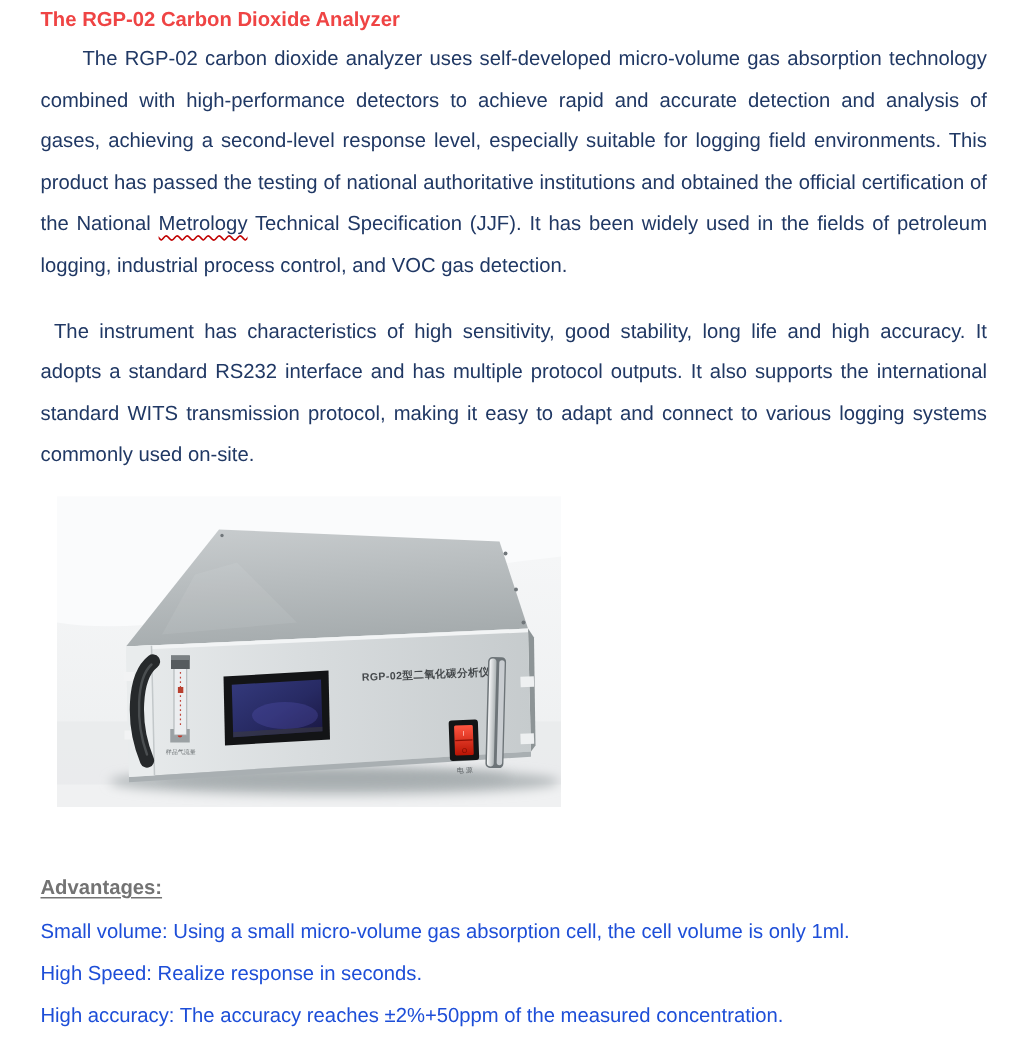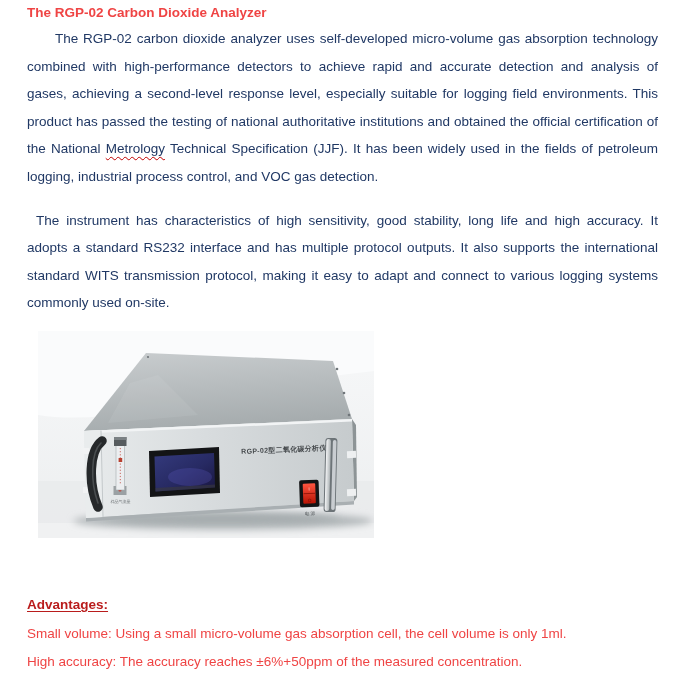--- a/index.html
+++ b/index.html
@@ -21,26 +21,26 @@
   .p2{text-indent:9px;margin-top:16px;}
   .misspelled{
     text-decoration:underline wavy #C00000 1px;
     text-underline-offset:3px;
   }
   .photo-wrap{
     width:336px;height:207px;margin:14px 0 0 11px;
     position:relative;
   }
   .adv-heading{
-    font-size:13.5px;font-weight:bold;color:#b91c1c;
+    font-size:13.5px;font-weight:bold;color:#737373;
     text-decoration:underline;text-underline-offset:2px;
-    line-height:20px;margin-top:57px;
+    line-height:20px;margin-top:44px;
   }
   .adv-list{margin-top:5px;}
-  .adv-item{font-size:13.5px;line-height:27.8px;color:#ef4444;}
+  .adv-item{font-size:13.5px;line-height:27.8px;color:#1d4ed8;}
 </style>
 </head>
 <body>
 
 <div class="page">
 
   <div class="doc-title">The RGP-02 Carbon Dioxide Analyzer</div>
 
   <p class="body-par p1"><span>The RGP-02 carbon dioxide analyzer uses self-developed micro-volume gas absorption technology combined with high-performance detectors to achieve rapid and accurate detection and analysis of gases, achieving a second-level response level, especially suitable for logging field environments. This product has passed the testing of national authoritative institutions and obtained the official certification of the National </span><span class="misspelled">Metrology</span><span> Technical Specification (JJF). It has been widely used in the fields of petroleum logging, industrial process control, and VOC gas detection.</span></p>
 
@@ -146,16 +146,17 @@
 
       <rect x="309" y="120" width="9" height="7" fill="#eef0f1" transform="rotate(-2 313 123)"></rect>
       <rect x="309" y="158" width="9" height="7" fill="#eef0f1" transform="rotate(-2 313 161)"></rect>
     </svg>
   </div>
 
   <div class="adv-heading">Advantages:</div>
 
   <div class="adv-list">
     <div class="adv-item">Small volume: Using a small micro-volume gas absorption cell, the cell volume is only 1ml.</div>
-    <div class="adv-item">High accuracy: The accuracy reaches ±6%+50ppm of the measured concentration.</div>
+    <div class="adv-item">High Speed: Realize response in seconds.</div>
+    <div class="adv-item">High accuracy: The accuracy reaches ±2%+50ppm of the measured concentration.</div>
   </div>
 
 </div>
 
 </body></html>

